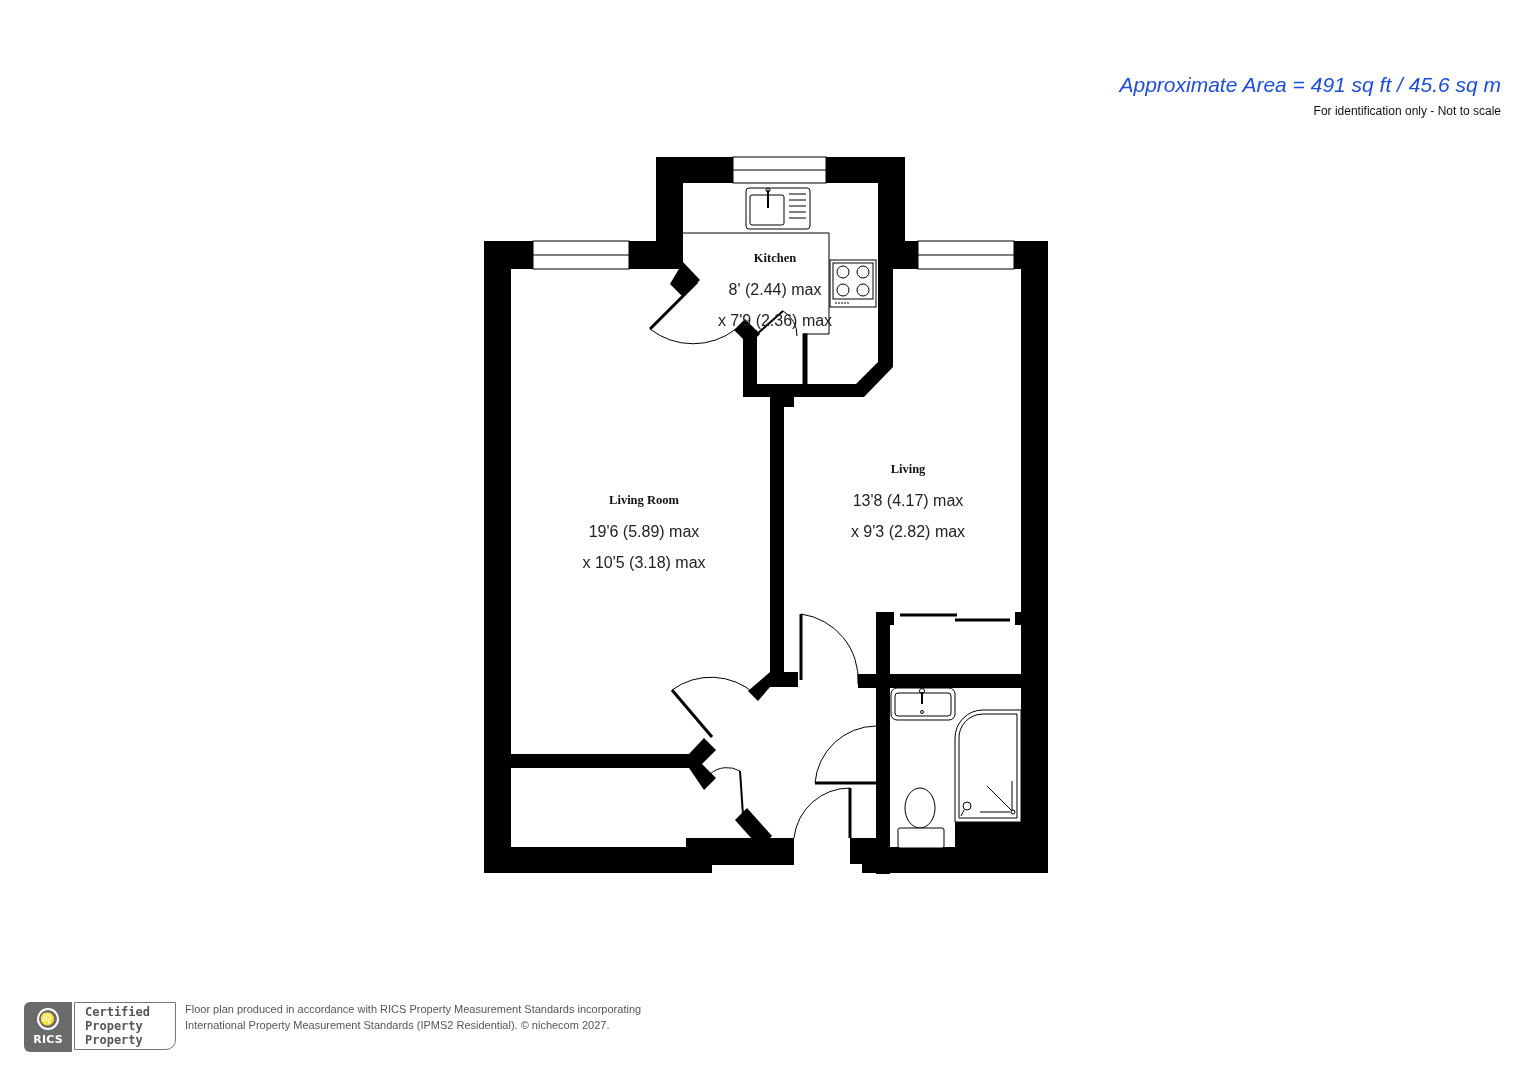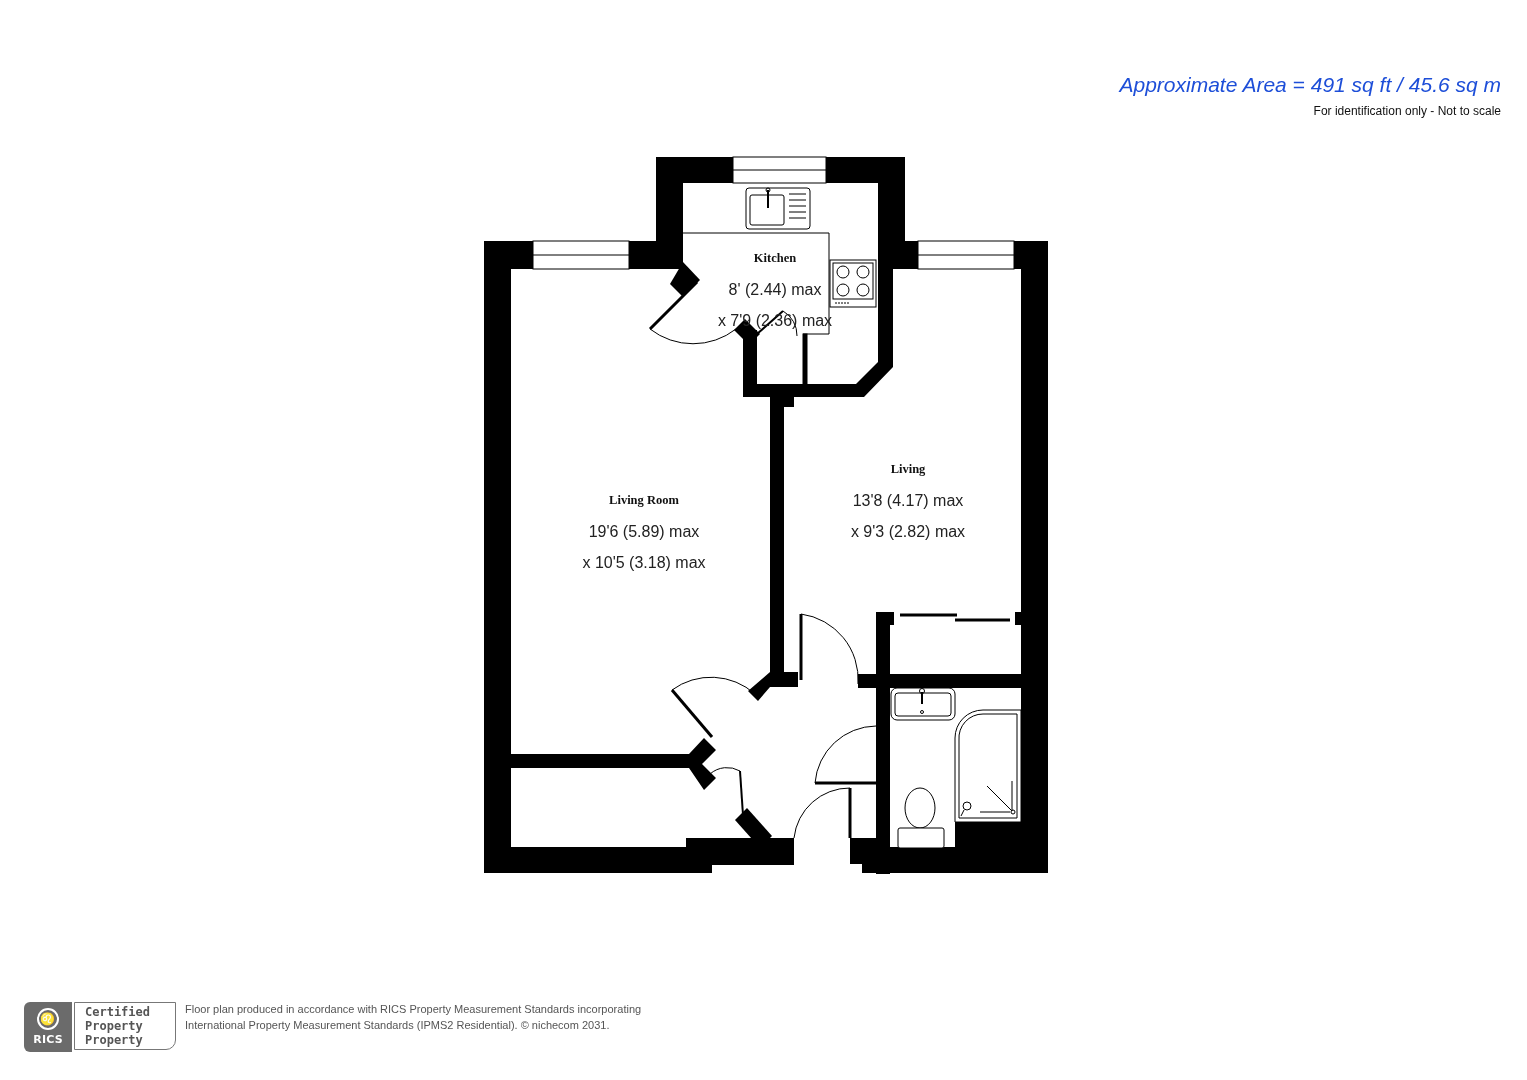--- a/index.html
+++ b/index.html
@@ -187,15 +187,15 @@
     <div class="rics-lion">♌</div>
     <div class="rics-text">RICS</div>
   </div>
   <div class="cert-box">
     <div class="cert-line">Certified</div>
     <div class="cert-line">Property</div>
     <div class="cert-line">Property</div>
   </div>
   <div class="footer-text">
     <div>Floor plan produced in accordance with RICS Property Measurement Standards incorporating</div>
-    <div>International Property Measurement Standards (IPMS2 Residential).   © nichecom 2031.</div>
+    <div>International Property Measurement Standards (IPMS2 Residential).   © nichecom 2027.</div>
   </div>
 </div>
 
 </body></html>

